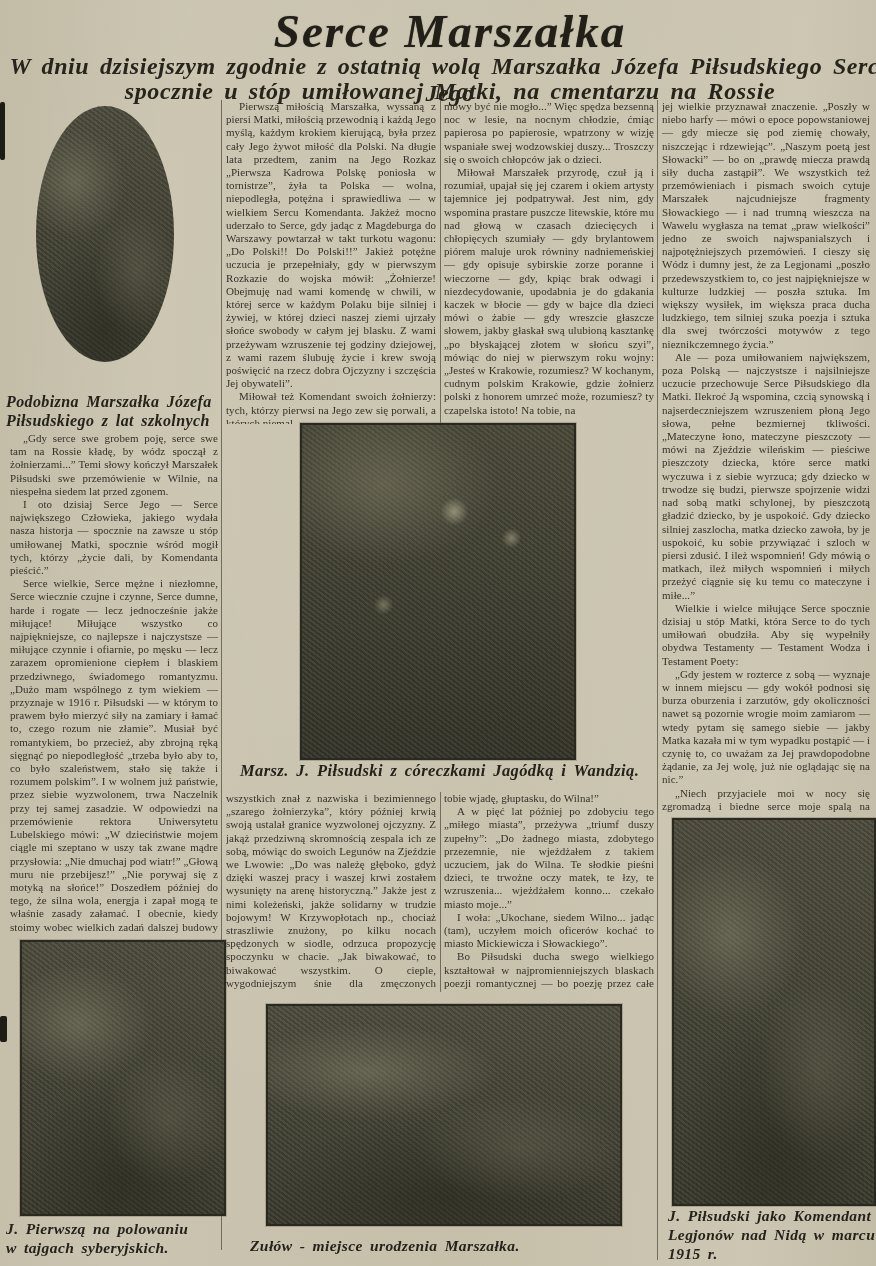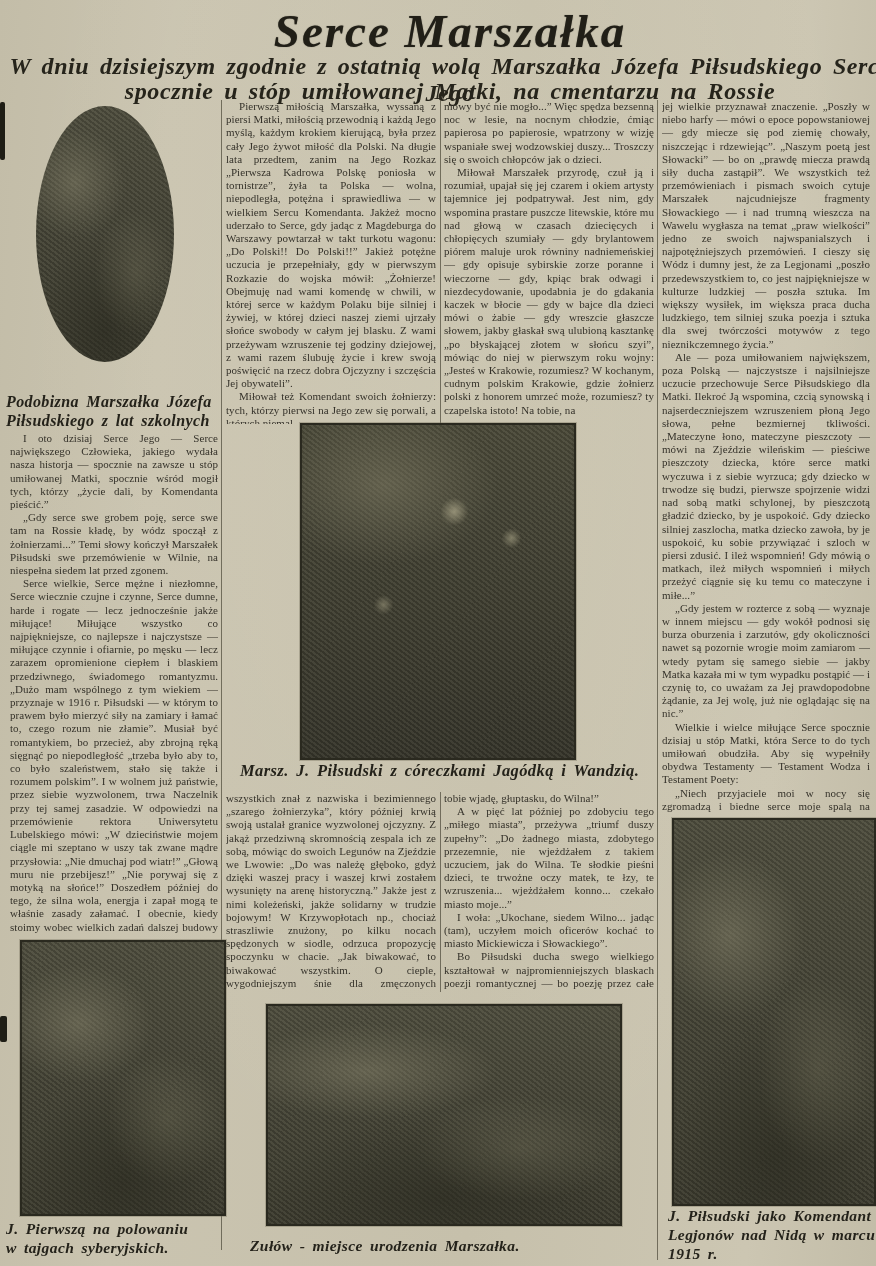--- a/index.html
+++ b/index.html
@@ -103,22 +103,22 @@
   <div class="vrule" style="left:440px;top:100px;height:323px;"></div>
   <div class="vrule" style="left:440px;top:792px;height:200px;"></div>
   <div class="vrule" style="left:657px;top:100px;height:1160px;"></div>
 
   <div class="smudge" style="left:0;top:102px;width:5px;height:58px;"></div>
   <div class="smudge" style="left:0;top:1016px;width:7px;height:26px;"></div>
 
   <div class="photo oval" style="left:36px;top:106px;width:138px;height:256px;"></div>
   <div class="caption" style="left:6px;top:392px;width:212px;font-size:16px;">Podobizna Marszałka Józefa Piłsudskiego z lat szkolnych</div>
   <div class="colblock" style="left:10px;top:432px;width:208px;height:502px;">
+    <p>„Gdy serce swe grobem poję, serce swe tam na Rossie kładę, by wódz spoczął z żołnierzami...” Temi słowy kończył Marszałek Piłsudski swe przemówienie w Wilnie, na niespełna siedem lat przed zgonem.</p>
     <p>I oto dzisiaj Serce Jego — Serce największego Człowieka, jakiego wydała nasza historja — spocznie na zawsze u stóp umiłowanej Matki, spocznie wśród mogił tych, którzy „życie dali, by Komendanta pieścić.”</p>
-    <p>„Gdy serce swe grobem poję, serce swe tam na Rossie kładę, by wódz spoczął z żołnierzami...” Temi słowy kończył Marszałek Piłsudski swe przemówienie w Wilnie, na niespełna siedem lat przed zgonem.</p>
     <p>Serce wielkie, Serce mężne i niezłomne, Serce wiecznie czujne i czynne, Serce dumne, harde i rogate — lecz jednocześnie jakże miłujące! Miłujące wszystko co najpiękniejsze, co najlepsze i najczystsze — miłujące czynnie i ofiarnie, po męsku — lecz zarazem opromienione ciepłem i blaskiem przedziwnego, świadomego romantyzmu. „Dużo mam wspólnego z tym wiekiem — przyznaje w 1916 r. Piłsudski — w którym to prawem było mierzyć siły na zamiary i łamać to, czego rozum nie złamie”. Musiał być romantykiem, bo przecież, aby zbrojną ręką sięgnąć po niepodległość „trzeba było aby to, co było szaleństwem, stało się także i rozumem polskim”. I w wolnem już państwie, przez siebie wyzwolonem, trwa Naczelnik przy tej samej zasadzie. W odpowiedzi na przemówienie rektora Uniwersytetu Lubelskiego mówi: „W dzieciństwie mojem ciągle mi szeptano w uszy tak zwane mądre przysłowia: „Nie dmuchaj pod wiatr!” „Głową muru nie przebijesz!” „Nie porywaj się z motyką na słońce!” Doszedłem później do tego, że silna wola, energja i zapał mogą te właśnie zasady załamać. I obecnie, kiedy stoimy wobec wielkich zadań dalszej budowy państwa polskiego, właśnie potrzeba nam ludzi, którzy potrafią tej starej mądrości tych przysłów się przeciwstawić”.</p>
   </div>
 
   <div class="photo" style="left:20px;top:940px;width:202px;height:272px;"></div>
   <div class="caption" style="left:6px;top:1219px;width:214px;">
     <span>J. Pierwszą na polowaniu</span><br>
     <span>w tajgach syberyjskich.</span>
   </div>
 
   <div class="colblock" style="left:226px;top:100px;width:210px;height:324px;">
@@ -143,22 +143,22 @@
     <p>I woła: „Ukochane, siedem Wilno... jadąc (tam), uczyłem moich oficerów kochać to miasto Mickiewicza i Słowackiego”.</p>
     <p>Bo Piłsudski ducha swego wielkiego kształtował w najpromienniejszych blaskach poezji romantycznej — bo poezję przez całe życie miłował i drogom</p>
   </div>
 
   <div class="photo" style="left:266px;top:1004px;width:352px;height:218px;"></div>
   <div class="caption" style="left:250px;top:1236px;width:384px;">Zułów - miejsce urodzenia Marszałka.</div>
 
   <div class="colblock" style="left:662px;top:100px;width:208px;height:716px;">
     <p class="noindent">jej wielkie przyznawał znaczenie. „Poszły w niebo harfy — mówi o epoce popowstaniowej — gdy miecze się pod ziemię chowały, niszczejąc i rdzewiejąc”. „Naszym poetą jest Słowacki” — bo on „prawdę miecza prawdą siły ducha zastąpił”. We wszystkich też przemówieniach i pismach swoich cytuje Marszałek najcudniejsze fragmenty Słowackiego — i nad trumną wieszcza na Wawelu wygłasza na temat „praw wielkości” jedno ze swoich najwspanialszych i najpotężniejszych przemówień. I cieszy się Wódz i dumny jest, że za Legjonami „poszło przedewszystkiem to, co jest najpiękniejsze w kulturze ludzkiej — poszła sztuka. Im większy wysiłek, im większa praca ducha ludzkiego, tem silniej szuka poezja i sztuka dla swej twórczości motywów z tego nieznikczemnego życia.”</p>
     <p>Ale — poza umiłowaniem największem, poza Polską — najczystsze i najsilniejsze uczucie przechowuje Serce Piłsudskiego dla Matki. Ilekroć Ją wspomina, czcią synowską i najserdeczniejszem wzruszeniem płoną Jego słowa, pełne bezmiernej tkliwości. „Mateczyne łono, mateczyne pieszczoty — mówi na Zjeździe wileńskim — pieściwe pieszczoty dziecka, które serce matki wyczuwa i z siebie wyrzuca; gdy dziecko w trwodze się budzi, pierwsze spojrzenie widzi nad sobą matki schylonej, by pieszczotą gładzić dziecko, by je uspokoić. Gdy dziecko silniej zaszlocha, matka dziecko zawoła, by je uspokoić, ku sobie przywiązać i szloch w piersi zdusić. I ileż wspomnień! Gdy mówią o matkach, ileż miłych wspomnień i miłych przeżyć ciągnie się ku temu co mateczyne i miłe...”</p>
+    <p>Wielkie i wielce miłujące Serce spocznie dzisiaj u stóp Matki, która Serce to do tych umiłowań obudziła. Aby się wypełniły obydwa Testamenty — Testament Wodza i Testament Poety:</p>
     <p>„Gdy jestem w rozterce z sobą — wyznaje w innem miejscu — gdy wokół podnosi się burza oburzenia i zarzutów, gdy okoliczności nawet są pozornie wrogie moim zamiarom — wtedy pytam się samego siebie — jakby Matka kazała mi w tym wypadku postąpić — i czynię to, co uważam za Jej prawdopodobne żądanie, za Jej wolę, już nie oglądając się na nic.”</p>
-    <p>Wielkie i wielce miłujące Serce spocznie dzisiaj u stóp Matki, która Serce to do tych umiłowań obudziła. Aby się wypełniły obydwa Testamenty — Testament Wodza i Testament Poety:</p>
     <p>„Niech przyjaciele moi w nocy się zgromadzą i biedne serce moje spalą na aloesie. I tej, która mi dała to Serce, oddadzą: tak się matkom wypłaca świat, gdy proch odniesie...”</p>
   </div>
 
   <div class="photo" style="left:672px;top:818px;width:200px;height:384px;"></div>
   <div class="caption" style="left:668px;top:1206px;width:216px;">
     <span>J. Piłsudski jako Komendant</span><br>
     <span>Legjonów nad Nidą w marcu</span><br>
     <span>1915 r.</span>
   </div>
 

